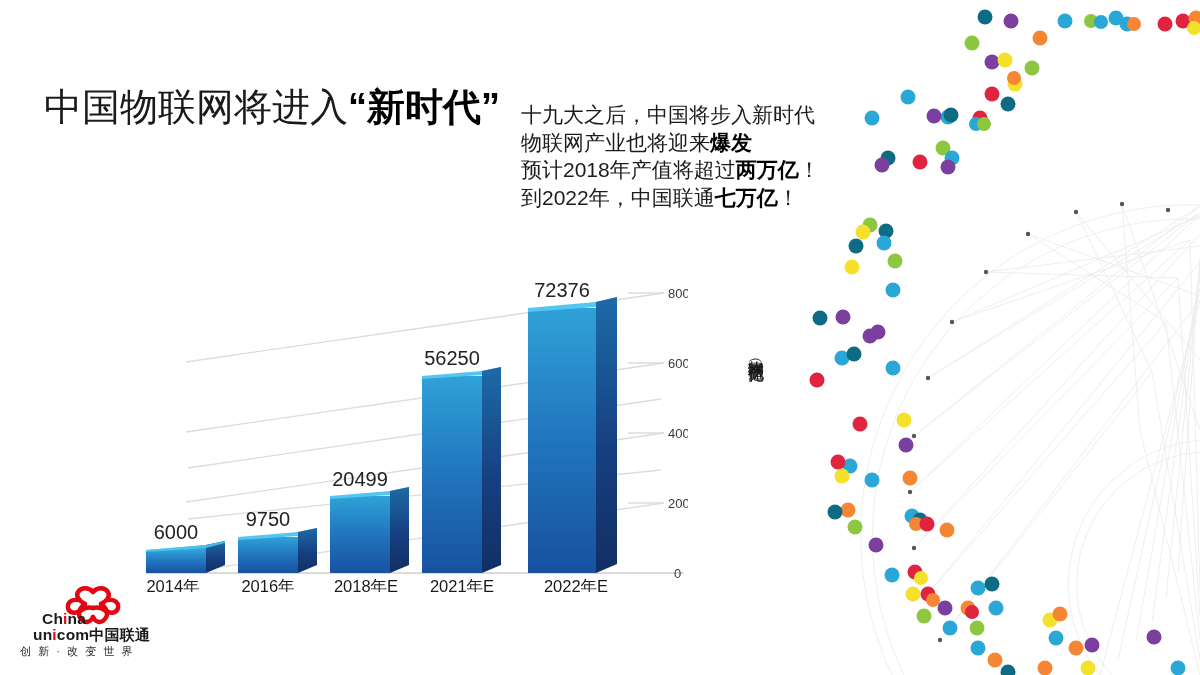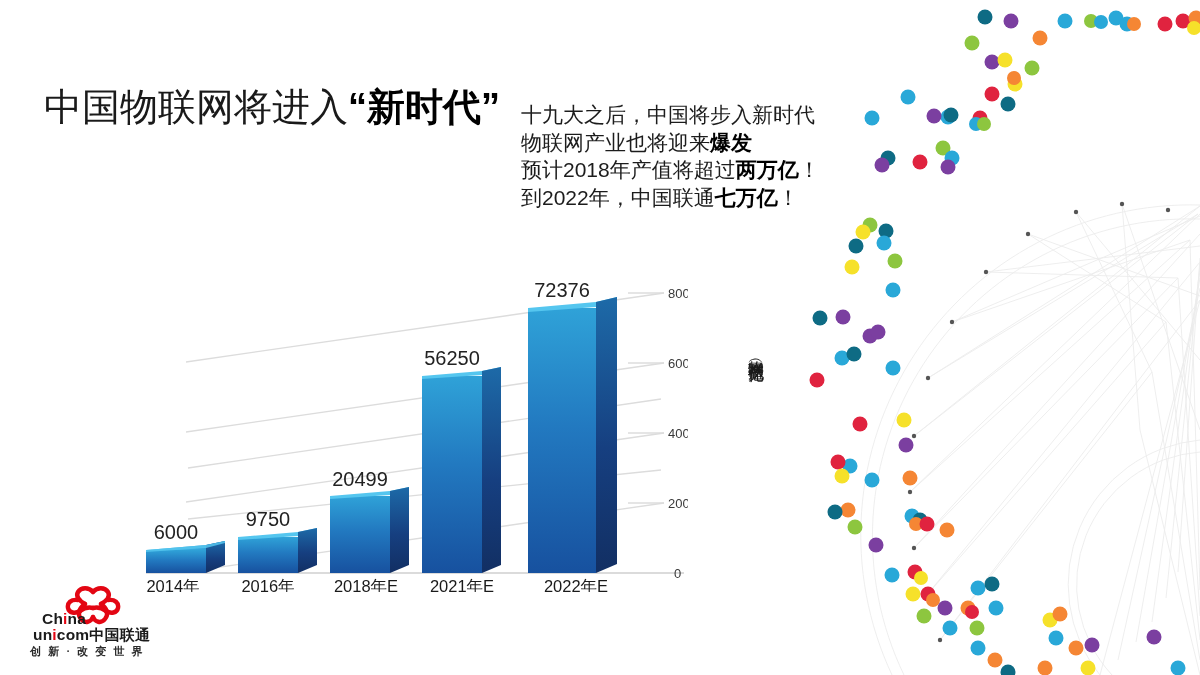--- a/index.html
+++ b/index.html
@@ -56,24 +56,23 @@
     font-size:15.5px;line-height:15.5px;color:#1b1b1b;font-weight:600;letter-spacing:.2px;margin-left:24px;
   }
   #logo .lg-unicom{
     position:absolute;left:23px;top:41px;
     font-size:15.5px;line-height:16px;color:#1b1b1b;font-weight:600;letter-spacing:.2px;
     white-space:nowrap;
   }
   #logo .lg-unicom .cn{font-size:15px;}
   #logo .reddot{color:#e30613;}
   #logo .lg-tag{
-    position:absolute;left:20px;top:59px;
+    position:absolute;left:10px;top:59px;
     font-size:11px;line-height:13px;color:#2b2b2b;letter-spacing:2.2px;white-space:nowrap;
     font-family:"Liberation Serif","DejaVu Serif",serif;
-    font-weight:bold;
   }
 </style>
 </head>
 <body>
 
 <div id="slide">
 
   <div id="title">
     <span>中国物联网将进入</span><span class="em">“新时代”</span>
   </div>

